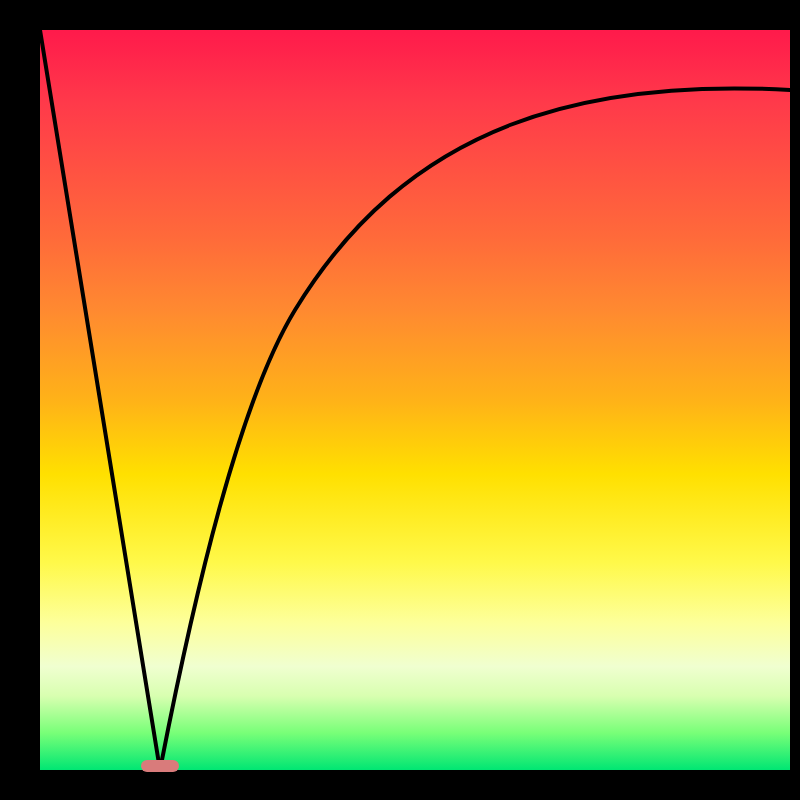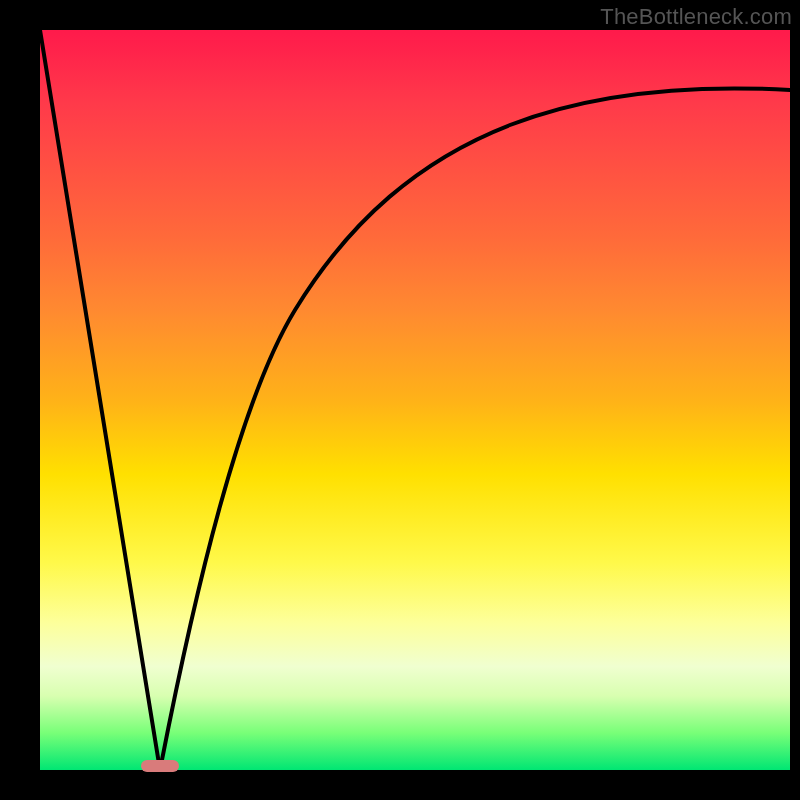--- a/index.html
+++ b/index.html
@@ -77,14 +77,13 @@
 
       <path d="M 120 740
                C 155 560, 200 370, 255 280
                C 310 190, 380 130, 470 95
                C 560 60, 660 55, 750 60" fill="none" stroke="#000" stroke-width="4" stroke-linecap="round"></path>
     </svg>
 
     <div class="marker" style="left:120px; top:736px;"></div>
   </div>
 
-  <div class="watermark">TheBottleneck.com</div>
 </div>
 
 </body></html>

